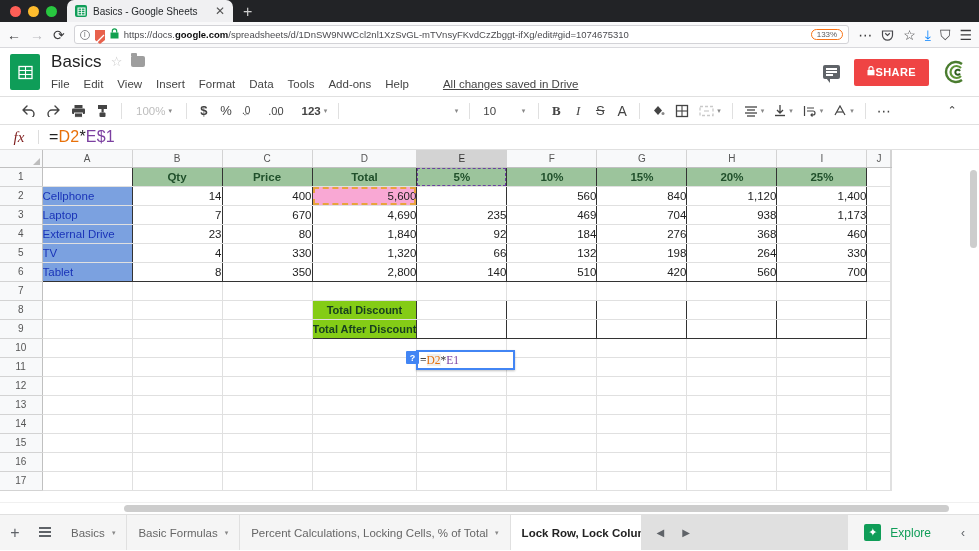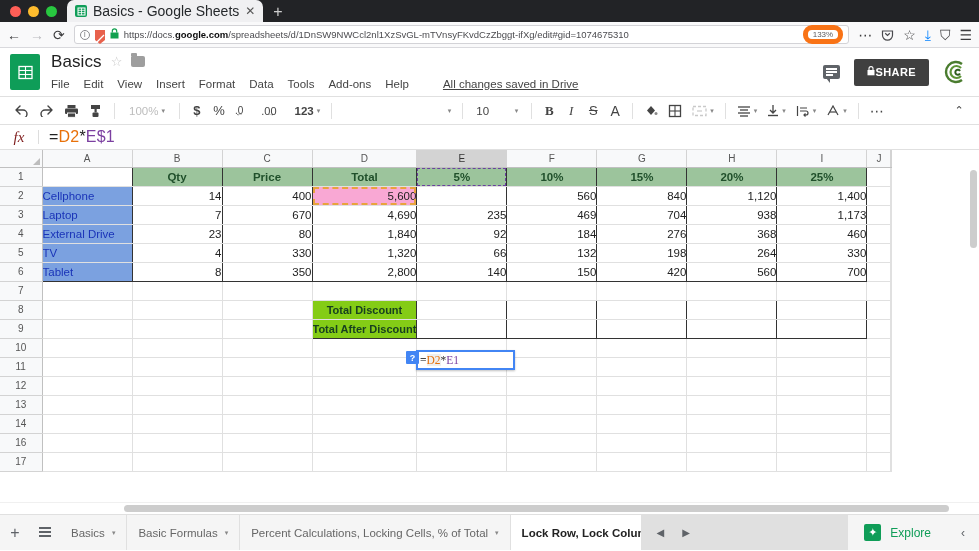--- a/index.html
+++ b/index.html
@@ -22,21 +22,21 @@
     height:22px; background:#f0f0f2; border-radius:7px 7px 0 0;
     display:flex; align-items:center; gap:6px; padding:0 8px;
     min-width:166px; position:relative;
   }
   .btab .favicon {
     width:12px; height:12px; background:#0f9d58; border-radius:2px;
     display:flex; align-items:center; justify-content:center; flex:0 0 auto;
   }
   .btab .favicon svg { display:block; }
   .btab .ttl {
-    font-size:14px; color:#25282b; white-space:nowrap; overflow:hidden;
+    font-size:10px; color:#25282b; white-space:nowrap; overflow:hidden;
     text-overflow:ellipsis; flex:1 1 auto;
   }
   .btab .xbtn { font-size:12px; color:#555; line-height:1; flex:0 0 auto; }
   .newtab { color:#cfcfcf; font-size:16px; padding:0 10px 2px 10px; line-height:1; }
 
   .navbar {
     height:26px; background:#f9f9fa; border-bottom:1px solid #d9d9dd;
     display:flex; align-items:center; padding:0 7px; gap:9px;
   }
   .navico { color:#3b3b3d; font-size:14px; line-height:1; display:flex; align-items:center; }
@@ -45,21 +45,21 @@
     flex:1 1 auto; height:19px; background:#fff; border:1px solid #d3d3d7;
     border-radius:3px; display:flex; align-items:center; gap:5px; padding:0 5px;
     min-width:0;
   }
   .urltext {
     font-size:9.5px; color:#4c4c50; white-space:nowrap; overflow:hidden;
     text-overflow:ellipsis; flex:1 1 auto;
   }
   .urltext b { color:#0c0c0d; font-weight:700; }
   .zoombadge {
-    font-size:8px; color:#5b5b5f; border:5px solid #f97316; border-radius:9px;
+    font-size:8px; color:#5b5b5f; border:1px solid #f97316; border-radius:9px;
     padding:0px 5px; flex:0 0 auto; background:#fff;
   }
   .info-i { font-size:9px; color:#8a8a8e; border:1px solid #8a8a8e; border-radius:50%;
             width:10px;height:10px; display:flex;align-items:center;justify-content:center; line-height:1;}
   .shield { width:10px; height:10px; background:#e8614c; position:relative; }
   .lockg  { color:#12a150; font-size:10px; }
 
   
   .gs-header { height:48px; display:flex; align-items:center; padding:0 10px; background:#fff; }
   .gs-logo {
@@ -74,30 +74,30 @@
   .gs-folder { width:14px; height:11px; background:#9e9e9e; border-radius:1px 2px 2px 2px; position:relative; }
   .gs-folder:before { content:""; position:absolute; left:0; top:-3px; width:6px;height:3px;background:#9e9e9e;border-radius:1px 1px 0 0;}
   .gs-menurow { display:flex; align-items:center; gap:14px; height:20px; margin-top:1px;}
   .gs-menu { font-size:11.5px; color:#444; cursor:default; }
   .gs-saved { font-size:11.5px; color:#444; text-decoration:underline; margin-left:20px; white-space:nowrap;}
   .gs-right { display:flex; align-items:center; gap:14px; flex:0 0 auto; padding-left:10px;}
   .cmt-ico { width:17px; height:14px; background:#5f6368; border-radius:2px; position:relative; }
   .cmt-ico:after{content:""; position:absolute; left:3px; bottom:-4px; border-left:4px solid transparent; border-right:0 solid transparent; border-top:5px solid #5f6368;}
   .cmt-ico .ln{position:absolute;left:3px;height:1.5px;background:#fff;width:11px;}
   .share-btn {
-    background:#404040; color:#fff; font-size:11px; font-weight:bold;
+    background:#ef4444; color:#fff; font-size:11px; font-weight:bold;
     height:27px; border-radius:2px; display:flex; align-items:center; 
     padding:0 13px; letter-spacing:.4px;
   }
   .avatar-c { width:26px; height:26px; position:relative; }
 
   
   .toolbar {
     height:29px; border-top:1px solid #e0e0e0; border-bottom:1px solid #e0e0e0;
-    display:flex; align-items:center; padding:0 9px; gap:0px; background:#fff;
+    display:flex; align-items:center; padding:0 16px; gap:0px; background:#fff;
   }
   .tb { height:22px; min-width:22px; display:flex; align-items:center; justify-content:center;
         color:#444; font-size:12.5px; padding:0 5px; }
   .tb.dim { color:#bdbdbd; }
   .tbsep { width:1px; height:16px; background:#e0e0e0; margin:0 6px; }
   .tb-caret { font-size:7px; color:#888; margin-left:3px; }
   .tb-wide { padding:0 8px; }
   .fontbox { width:118px; display:flex; align-items:center; justify-content:flex-end; }
   .sizebox { width:56px; display:flex; align-items:center; justify-content:space-between; padding:0 7px; }
   .tb-num { font-size:11.5px; color:#444; }
@@ -545,21 +545,21 @@
       <td class="cell"></td>
     </tr>
 
     <tr>
       <td class="rowhead">6</td>
       <td class="cell lblblue bl br bb">Tablet</td>
       <td class="cell num br bb">8</td>
       <td class="cell num br bb">350</td>
       <td class="cell num br bb">2,800</td>
       <td class="cell num br bb">140</td>
-      <td class="cell num br bb">150</td>
+      <td class="cell num br bb">510</td>
       <td class="cell num br bb">420</td>
       <td class="cell num br bb">560</td>
       <td class="cell num br bb">700</td>
       <td class="cell"></td>
       <td class="cell"></td>
     </tr>
 
     <tr>
       <td class="rowhead">7</td>
       <td class="cell"></td>
@@ -656,20 +656,34 @@
           <td class="cell"></td>
           <td class="cell"></td>
           <td class="cell"></td>
           <td class="cell"></td>
           <td class="cell"></td>
           <td class="cell"></td>
           <td class="cell"></td>
     </tr>
     <tr>
       <td class="rowhead">14</td>
+      <td class="cell"></td>
+          <td class="cell"></td>
+          <td class="cell"></td>
+          <td class="cell"></td>
+          <td class="cell"></td>
+          <td class="cell"></td>
+          <td class="cell"></td>
+          <td class="cell"></td>
+          <td class="cell"></td>
+          <td class="cell"></td>
+          <td class="cell"></td>
+    </tr>
+    <tr>
+      <td class="rowhead">15</td>
       <td class="cell"></td>
           <td class="cell"></td>
           <td class="cell"></td>
           <td class="cell"></td>
           <td class="cell"></td>
           <td class="cell"></td>
           <td class="cell"></td>
           <td class="cell"></td>
           <td class="cell"></td>
           <td class="cell"></td>

